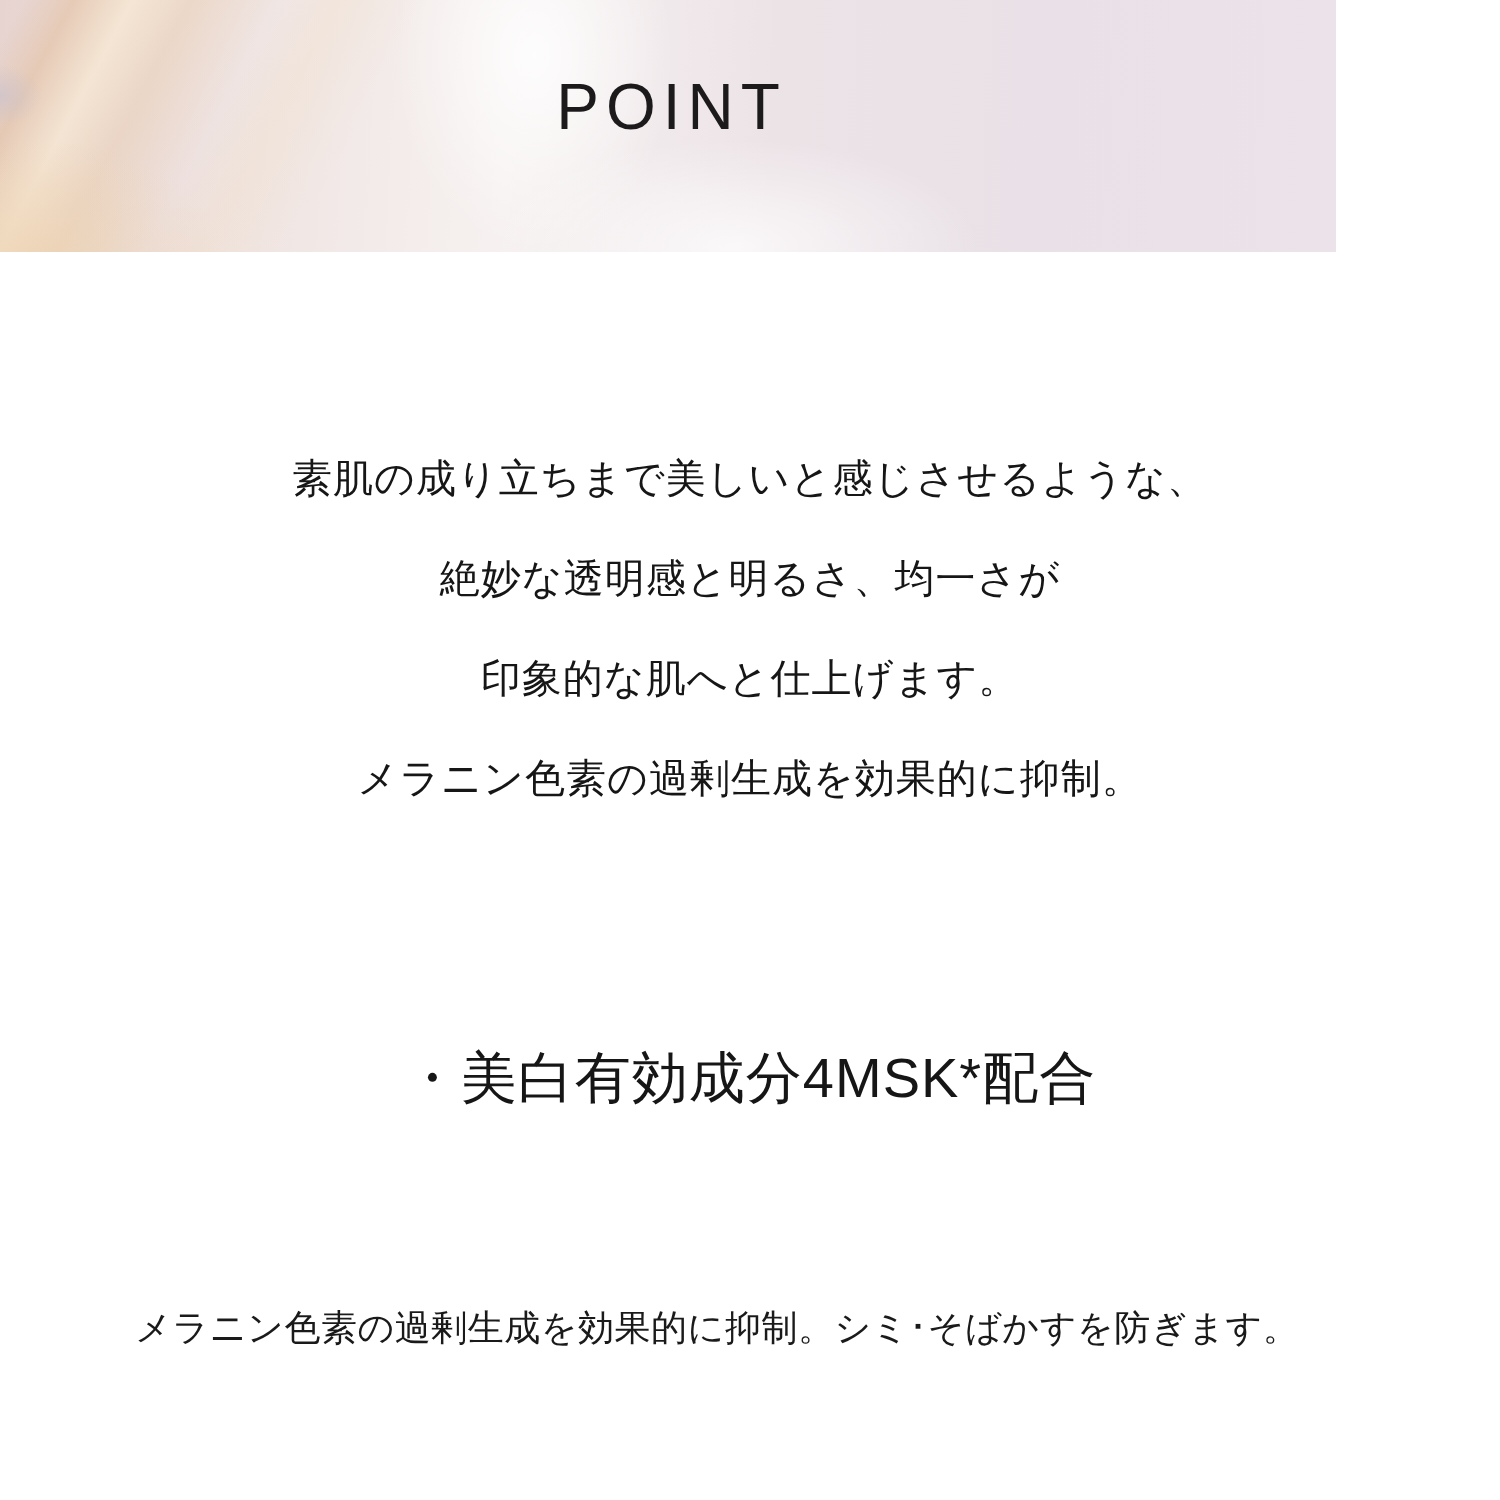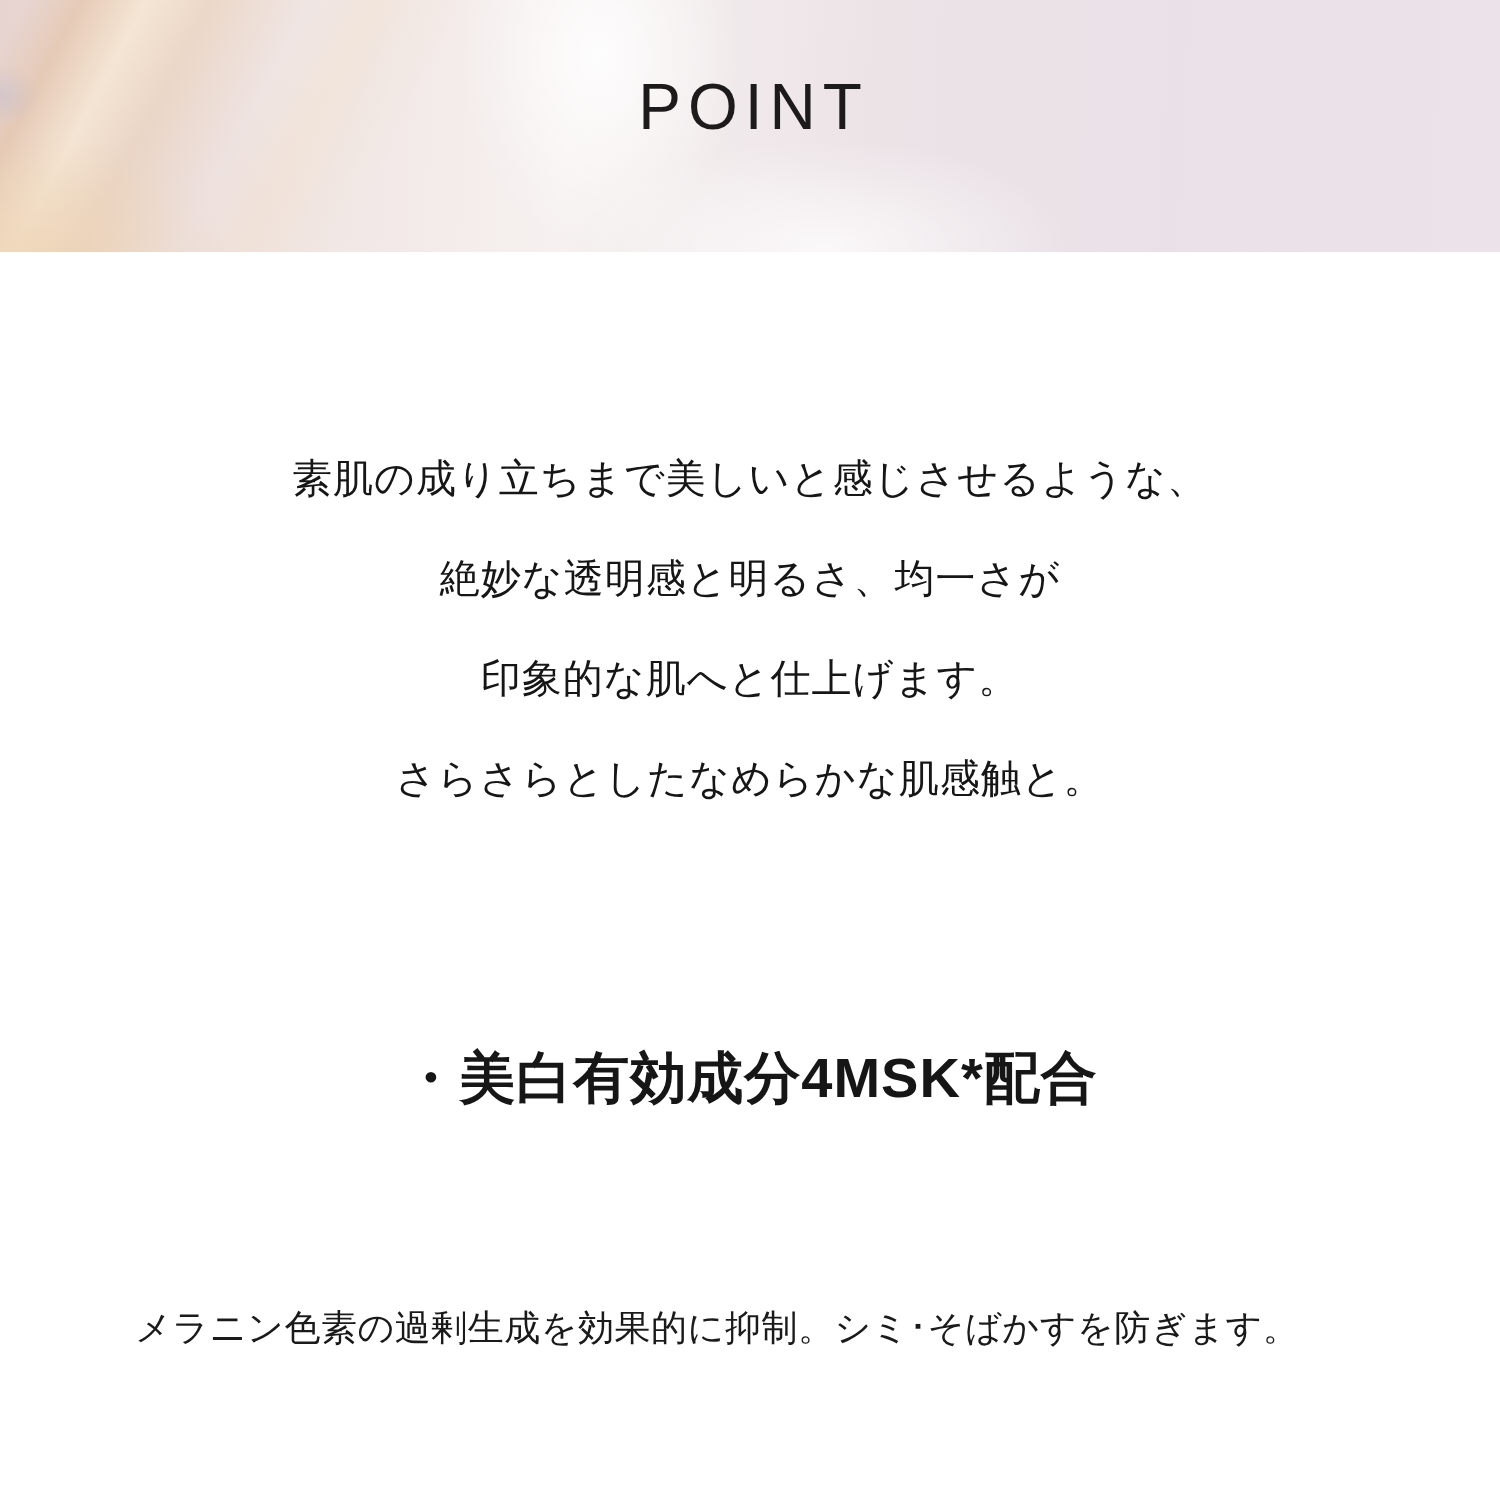--- a/index.html
+++ b/index.html
@@ -15,21 +15,21 @@
     overflow: hidden;
     font-family: "Liberation Sans", "DejaVu Sans", sans-serif;
     color: #181818;
   }
 
   
   .hero {
     position: absolute;
     top: 0;
     left: 0;
-    width: 1500px;
+    width: 1336px;
     height: 252px;
     display: flex;
     align-items: center;
     justify-content: center;
     background:
       
       radial-gradient(ellipse 60px 45px at 0% 38%, rgba(188,188,214,0.45), rgba(188,188,214,0) 70%),
       
       radial-gradient(ellipse 280px 170px at 2% 102%, rgba(238,212,178,0.75), rgba(238,212,178,0) 70%),
       
@@ -81,21 +81,20 @@
   .feature-bullet {
     position: absolute;
     top: 1028px;
     left: 0;
     width: 1500px;
     text-align: center;
     font-size: 56px;
     line-height: 100px;
     letter-spacing: 1px;
     color: #161616;
-    font-weight: bold;
   }
 
   
   .footnote {
     position: absolute;
     top: 1303px;
     left: 95px;
     font-size: 36px;
     line-height: 49px;
     letter-spacing: 0.5px;
@@ -111,21 +110,21 @@
 <div class="canvas">
 
   <header class="hero">
     <h1 class="hero-title">POINT</h1>
   </header>
 
   <section class="main-copy">
     <div>素肌の成り立ちまで美しいと感じさせるような、</div>
     <div>絶妙な透明感と明るさ、均一さが</div>
     <div>印象的な肌へと仕上げます。</div>
-    <div>さらさらとしたなめらかな肌感触と。</div>
+    <div>メラニン色素の過剰生成を効果的に抑制。</div>
   </section>
 
   <section class="feature-bullet">
     <div>・美白有効成分4MSK*配合</div>
   </section>
 
   <footer class="footnote">
     <div class="footnote-line2">メラニン色素の過剰生成を効果的に抑制。シミ･そばかすを防ぎます。</div>
   </footer>
 

